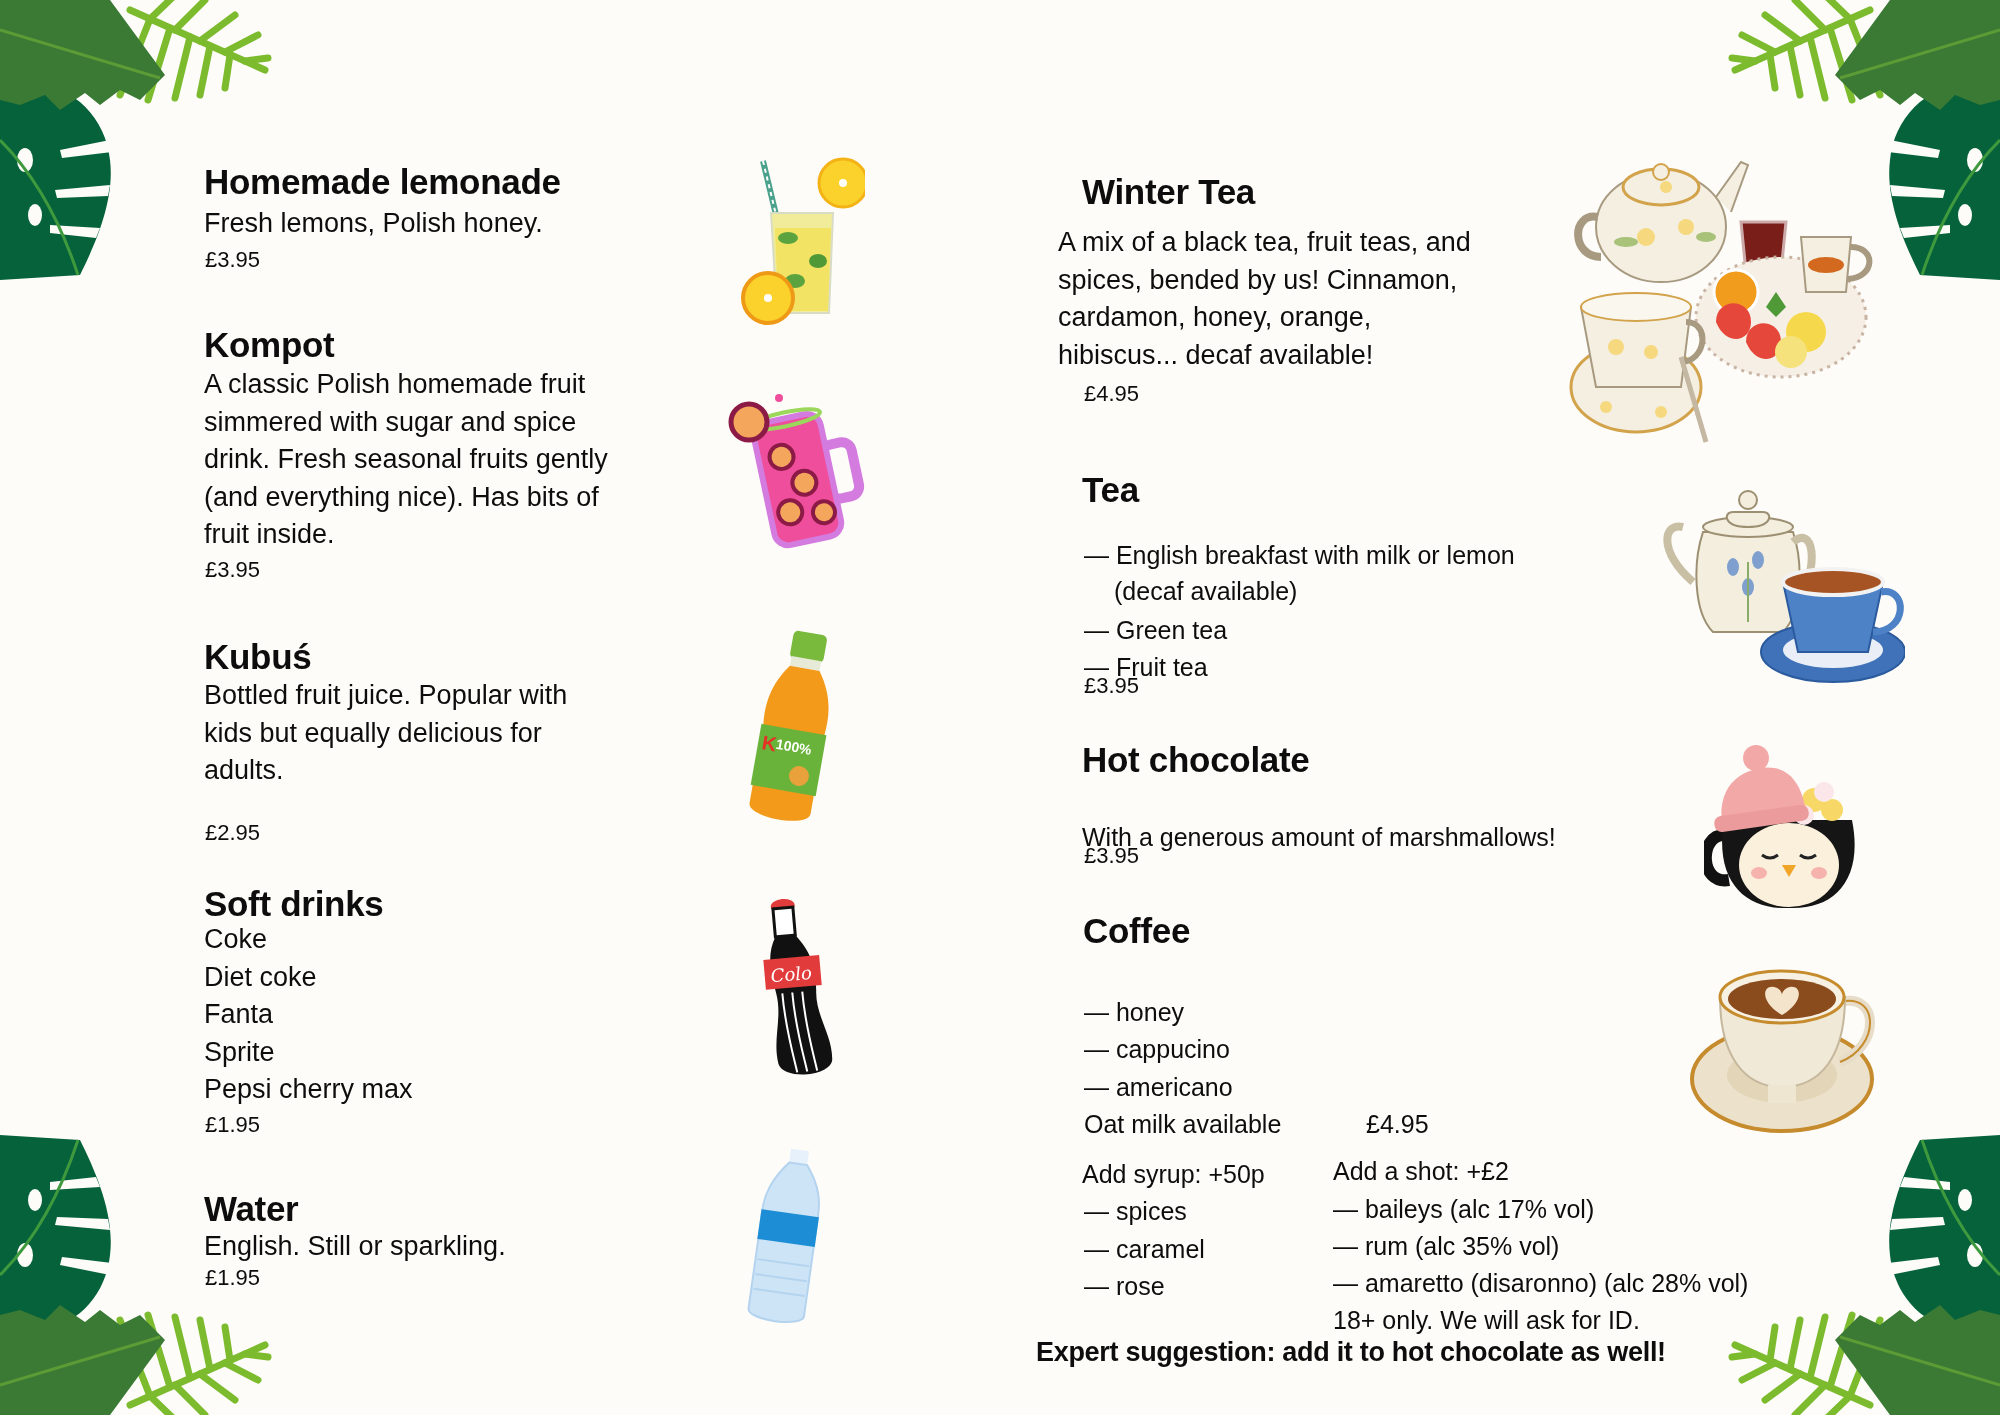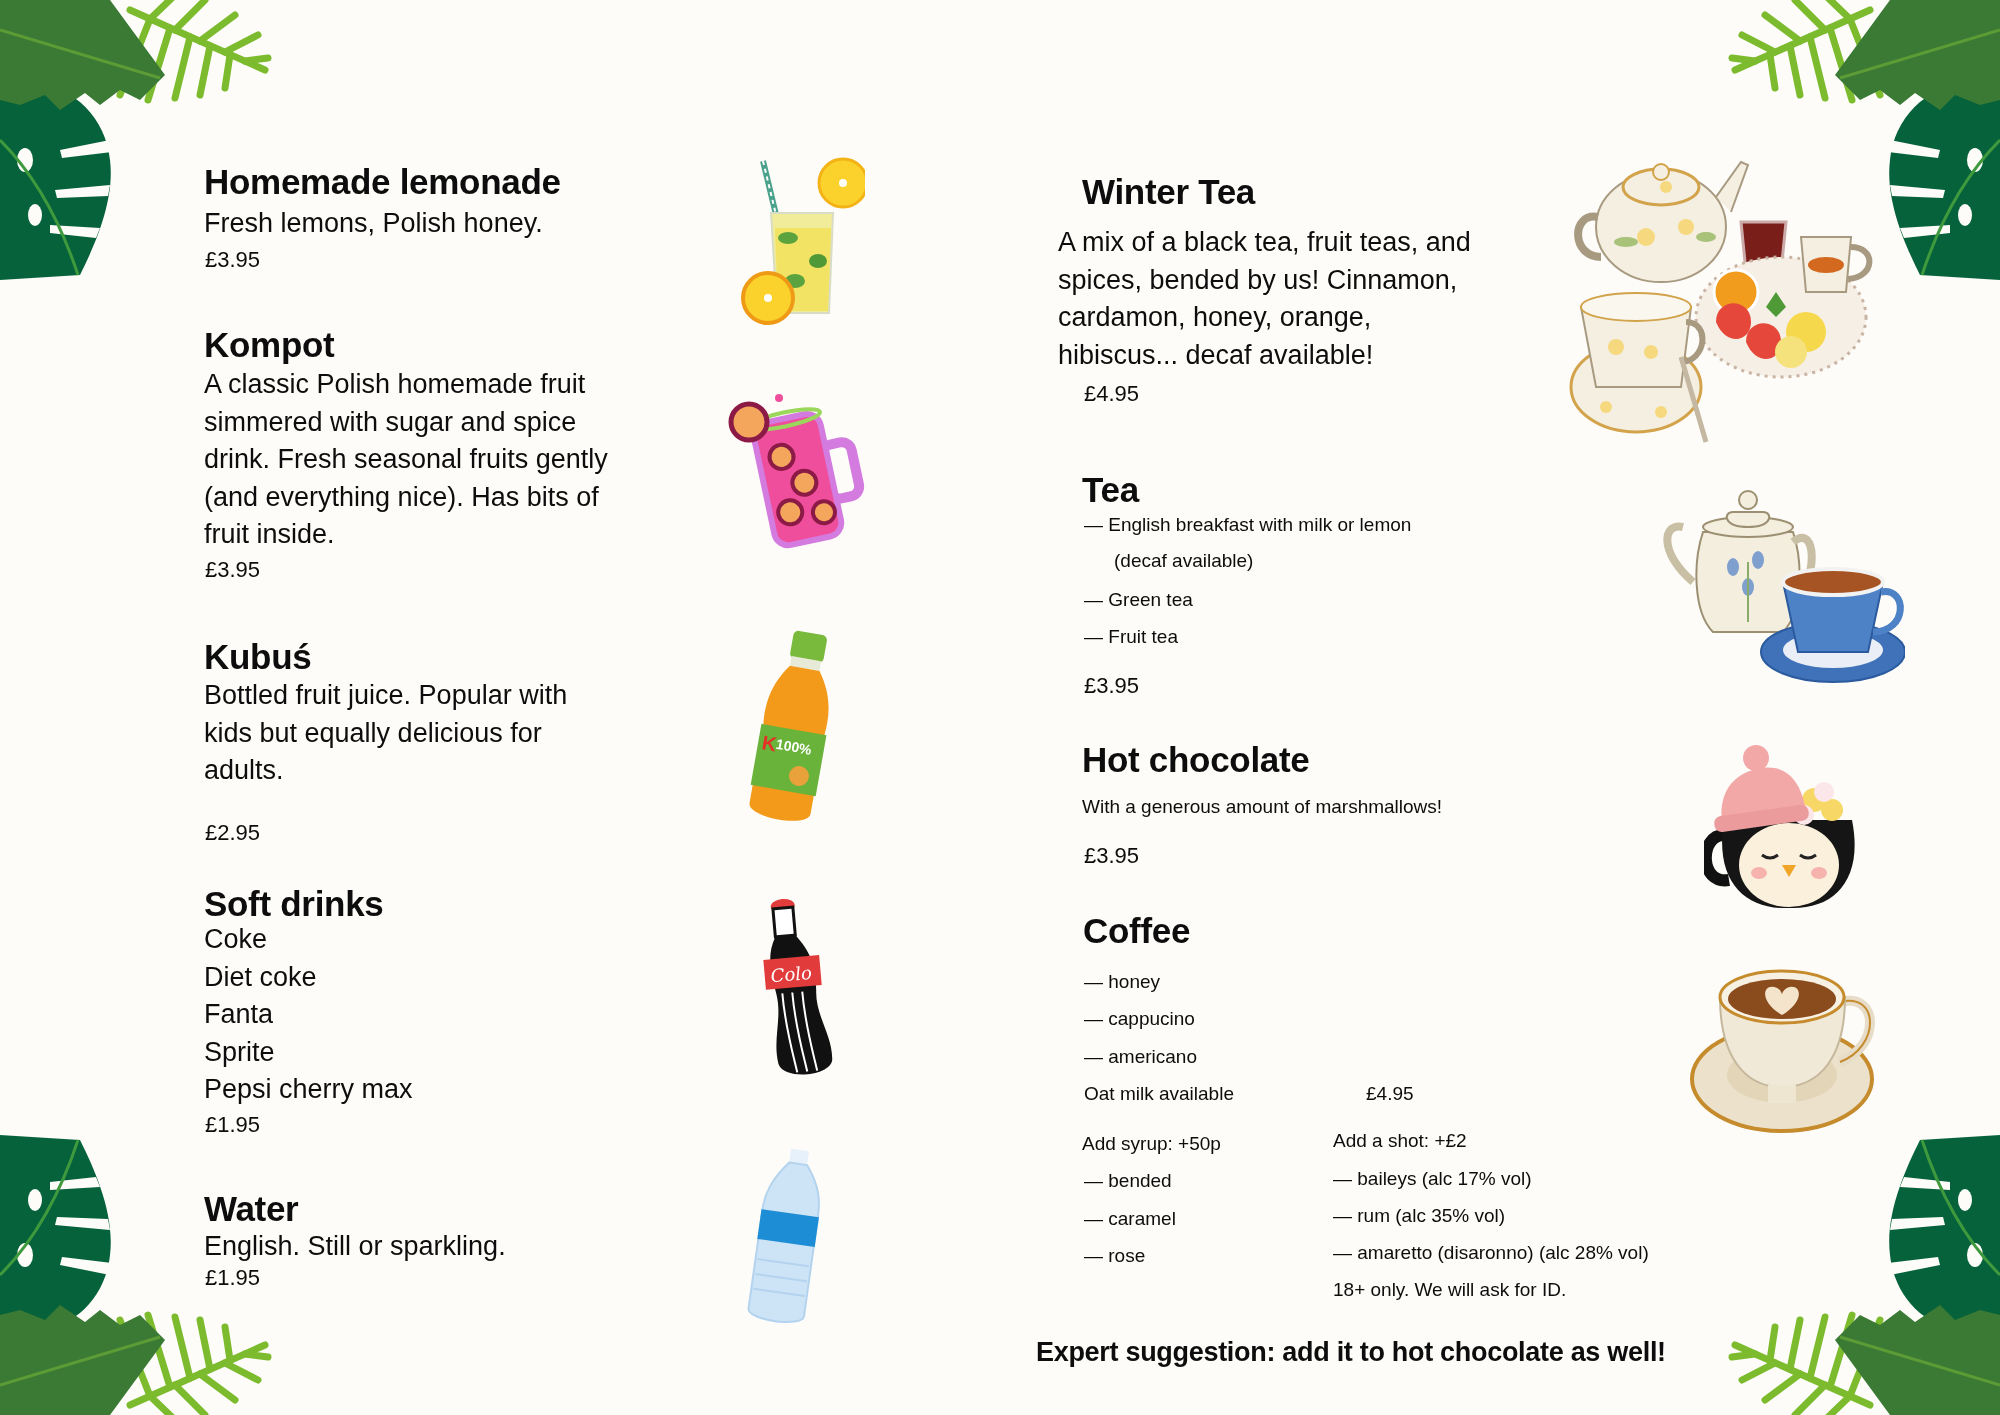--- a/index.html
+++ b/index.html
@@ -5,21 +5,21 @@
   html, body { margin:0; padding:0; }
   body {
     width:2000px; height:1415px; position:relative; overflow:hidden;
     background:#fdfcf8; color:#0d0d0d;
     font-family:"Liberation Sans", sans-serif;
   }
   .abs { position:absolute; }
   .title { font-weight:700; font-size:35px; letter-spacing:-0.3px; white-space:nowrap; line-height:1; }
   .body { font-size:27px; line-height:37.5px; white-space:nowrap; }
   .price { font-size:22px; line-height:1; white-space:nowrap; }
-  .line { font-size:19px; line-height:1; white-space:nowrap; }
+  .line { font-size:25px; line-height:1; white-space:nowrap;margin-top:28px; }
   .expert { font-weight:700; font-size:27px; white-space:nowrap; letter-spacing:-0.3px; }
   svg { display:block; }
 </style>
 </head>
 <body>
 
 <svg class="abs" style="left:0;top:0" width="280" height="290" viewBox="0 0 280 290">
 
   <g stroke="#7cbb2e" stroke-width="7" stroke-linecap="round" fill="none">
     <path d="M130 10 L265 70"></path>
@@ -358,21 +358,21 @@
   <div>
     <div class="abs title" style="left:1083px;top:913px">Coffee</div>
     <div class="abs line" style="left:1084px;top:972px">— honey</div>
     <div class="abs line" style="left:1084px;top:1009px">— cappucino</div>
     <div class="abs line" style="left:1084px;top:1047px">— americano</div>
     <div class="abs line" style="left:1084px;top:1084px">Oat milk available</div>
     <div class="abs line" style="left:1366px;top:1084px">£4.95</div>
 
     <div>
       <div class="abs line" style="left:1082px;top:1134px">Add syrup: +50p</div>
-      <div class="abs line" style="left:1084px;top:1171px">— bended</div>
+      <div class="abs line" style="left:1084px;top:1171px">— spices</div>
       <div class="abs line" style="left:1084px;top:1209px">— caramel</div>
       <div class="abs line" style="left:1084px;top:1246px">— rose</div>
     </div>
 
     <div>
       <div class="abs line" style="left:1333px;top:1131px">Add a shot: +£2</div>
       <div class="abs line" style="left:1333px;top:1169px">— baileys (alc 17% vol)</div>
       <div class="abs line" style="left:1333px;top:1206px">— rum (alc 35% vol)</div>
       <div class="abs line" style="left:1333px;top:1243px">— amaretto (disaronno) (alc 28% vol)</div>
       <div class="abs line" style="left:1333px;top:1280px">18+ only. We will ask for ID.</div>

